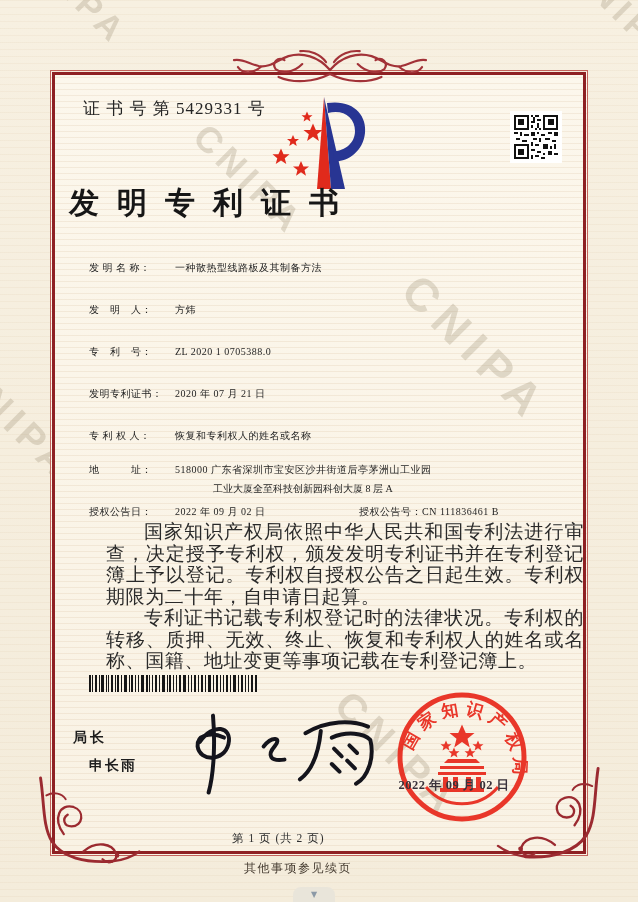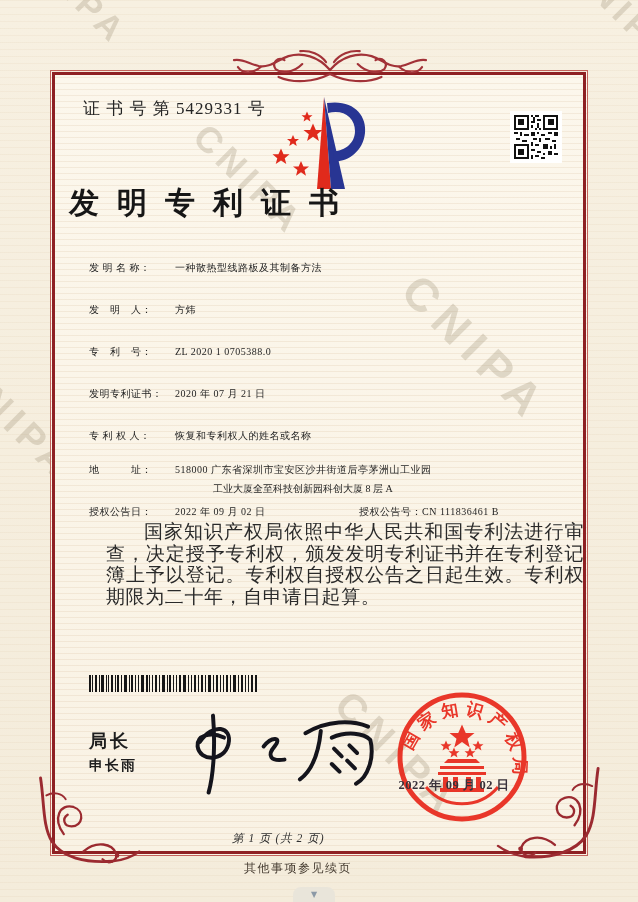--- a/index.html
+++ b/index.html
@@ -39,29 +39,29 @@
   }
   .field-row{position:absolute;left:38px;font-size:10px;color:#242424;white-space:nowrap;}
   .field-label{display:inline-block;width:86px;letter-spacing:0.5px;}
   .field-value{letter-spacing:0.5px;}
   .addr2{position:absolute;left:124px;white-space:nowrap;}
   .grant-no-group{position:absolute;left:270px;top:0;text-align:center;}
   .paras{position:absolute;left:32px;top:450px;width:478px;font-size:19px;line-height:21.5px;
     letter-spacing:0.6px;color:#2a2a2a;text-align:justify;margin-left:23px;}
   .paras p{margin:0;text-indent:2em;}
   .barcode{position:absolute;left:38px;top:604px;width:170px;height:17px;}
-  .sig-title{position:absolute;left:38px;top:658px;font-family:Liberation Sans, sans-serif;
-    font-weight:bold;font-size:18px;letter-spacing:3px;color:#1e1e1e;}
+  .sig-title{position:absolute;left:22px;top:658px;font-family:Liberation Sans, sans-serif;
+    font-weight:bold;font-size:14px;letter-spacing:3px;color:#1e1e1e;}
   .sig-name{position:absolute;left:38px;top:686px;font-family:"Liberation Sans","DejaVu Sans",sans-serif;
     font-weight:bold;font-size:14px;letter-spacing:2px;color:#1e1e1e;}
   .signature{position:absolute;left:118px;top:636px;width:220px;height:92px;}
   .seal{position:absolute;left:345px;top:620px;width:132px;height:132px;z-index:4;}
   .seal-date{position:absolute;left:337px;top:706px;width:132px;text-align:center;z-index:5;
     font-size:12.5px;letter-spacing:0.5px;color:#38313a;font-weight:bold;white-space:nowrap;}
-  .page-info{position:absolute;left:181px;top:760px;font-size:11.5px;letter-spacing:1px;color:#2f2f2f;font-style:italic;}
+  .page-info{position:absolute;left:181px;top:760px;font-size:11.5px;letter-spacing:1px;color:#2f2f2f;}
   .flourish{position:absolute;z-index:4;pointer-events:none;}
   .fl-top{left:231px;top:42px;width:198px;height:54px;}
   .fl-bl{left:34px;top:776px;width:108px;height:92px;}
   .fl-br{left:496px;top:766px;width:108px;height:98px;transform:scaleX(-1);}
   .note{position:absolute;left:244px;top:860px;font-size:12px;letter-spacing:1.5px;color:#463c31;z-index:2;}
   .scroll-pill{position:absolute;left:293px;top:887px;width:42px;height:15px;border-radius:8px 8px 0 0;
     background:#e9e5da;color:#8b99a6;font-size:8px;display:flex;align-items:center;justify-content:center;
     z-index:2;cursor:pointer;font-family:"DejaVu Sans",sans-serif;}
   svg{display:block;}
 </style>
@@ -171,20 +171,21 @@
     </div>
     <div class="field-row" style="top:434px;">
       <span class="field-label">授权公告日：</span><span class="field-value">2022 年 09 月 02 日</span>
       <span class="grant-no-group">
         <span class="field-label" style="width:auto;">授权公告号：</span><span class="field-value">CN 111836461 B</span>
       </span>
     </div>
 
     <div class="paras">
       <p>国家知识产权局依照中华人民共和国专利法进行审查，决定授予专利权，颁发发明专利证书并在专利登记簿上予以登记。专利权自授权公告之日起生效。专利权期限为二十年，自申请日起算。</p>
+      <p>专利证书记载专利权登记时的法律状况。专利权的转移、质押、无效、终止、恢复和专利权人的姓名或名称、国籍、地址变更等事项记载在专利登记簿上。</p>
     </div>
 
     <svg class="barcode" viewBox="0 0 170 17" preserveAspectRatio="none" aria-hidden="true">
       <g fill="#151515">
         <rect x="0" width="2" height="17"></rect>
           <rect x="3" width="1" height="17"></rect>
           <rect x="6" width="2" height="17"></rect>
           <rect x="10" width="1" height="17"></rect>
         <rect x="12" width="3" height="17"></rect>
           <rect x="17" width="1" height="17"></rect>

